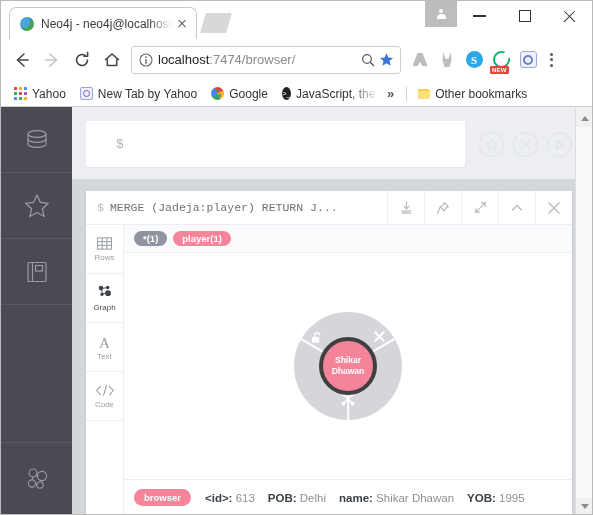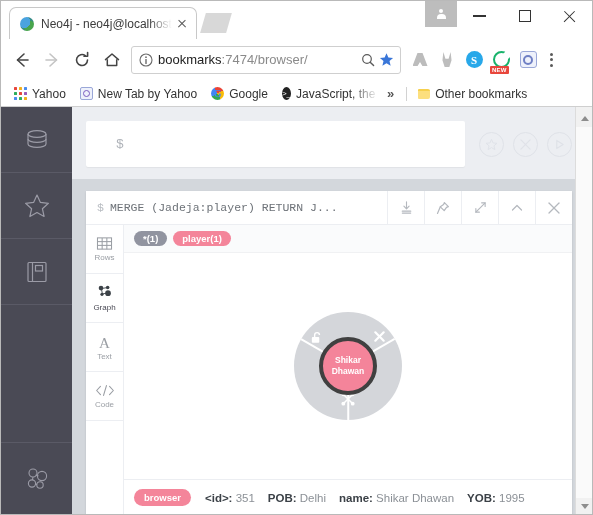--- a/index.html
+++ b/index.html
@@ -500,21 +500,21 @@
       </svg>
     </div>
 
     <div class="omnibox">
       <svg width="14" height="14" viewBox="0 0 14 14">
         <circle cx="7" cy="7" r="6" fill="none" stroke="#6a6a6a" stroke-width="1.1"></circle>
         <circle cx="7" cy="4.2" r="0.85" fill="#6a6a6a"></circle>
         <rect x="6.3" y="6" width="1.4" height="5" fill="#6a6a6a" rx="0.6"></rect>
       </svg>
       <div class="omni-url">
-        <b>bookmarks</b><span>:7474/browser/</span>
+        <b>localhost</b><span>:7474/browser/</span>
       </div>
       <svg width="14" height="14" viewBox="0 0 14 14">
         <circle cx="6" cy="6" r="4.3" fill="none" stroke="#5a5a5a" stroke-width="1.2"></circle>
         <line x1="9.2" y1="9.2" x2="12.6" y2="12.6" stroke="#5a5a5a" stroke-width="1.4" stroke-linecap="round"></line>
       </svg>
       <svg width="15" height="15" viewBox="0 0 16 16" class="star-blue">
         <polygon points="8,1.3 10,5.9 15,6.4 11.2,9.7 12.4,14.6 8,12 3.6,14.6 4.8,9.7 1,6.4 6,5.9" fill="#3a76d8"></polygon>
       </svg>
     </div>
 
@@ -776,21 +776,21 @@
                     <div>
                       <div>Shikar</div>
                       <div>Dhawan</div>
                     </div>
                   </div>
                 </div>
               </div>
 
               <div class="detail-bar">
                 <span class="detail-pill">browser</span>
-                <span class="kv"><b>&lt;id&gt;:</b> <span>351</span></span>
+                <span class="kv"><b>&lt;id&gt;:</b> <span>613</span></span>
                 <span class="kv"><b>POB:</b> <span>Delhi</span></span>
                 <span class="kv"><b>name:</b> <span>Shikar Dhawan</span></span>
                 <span class="kv"><b>YOB:</b> <span>1995</span></span>
               </div>
             </div>
 
           </div>
         </div>
       </div>
 

